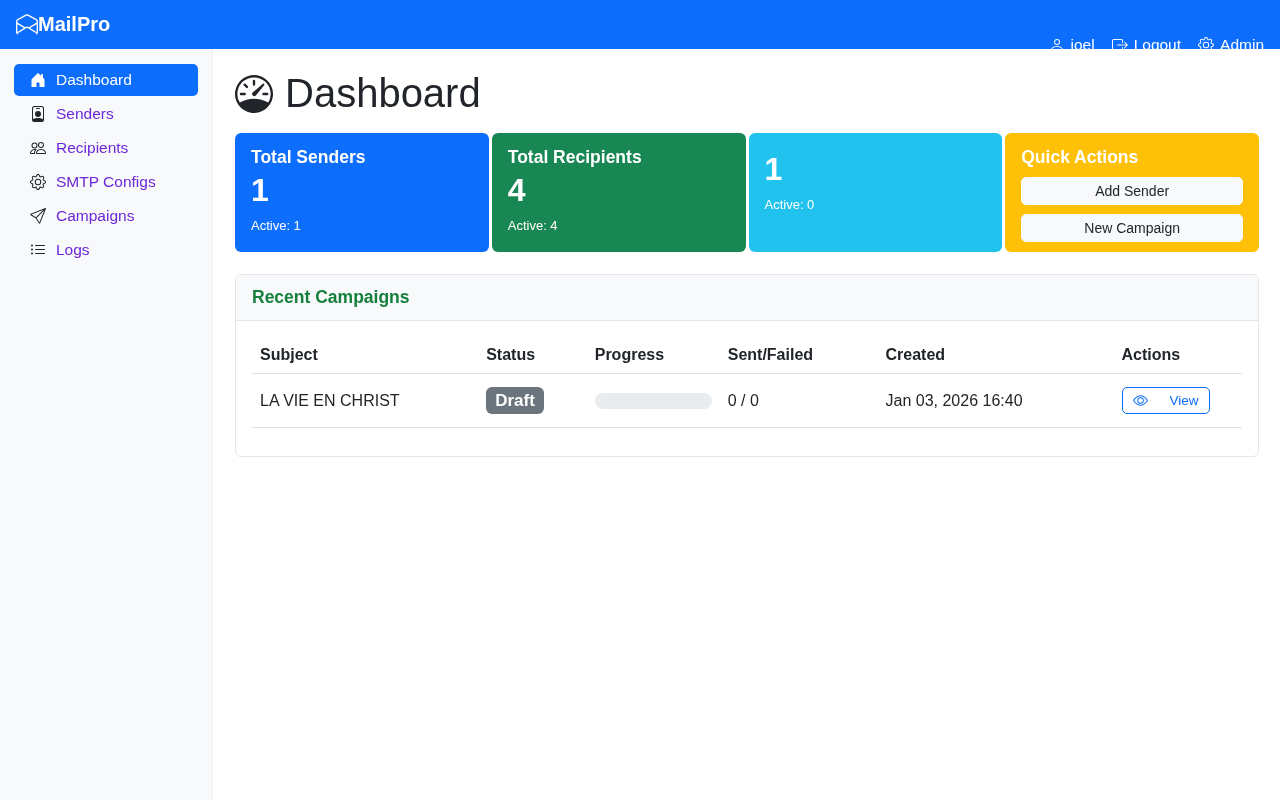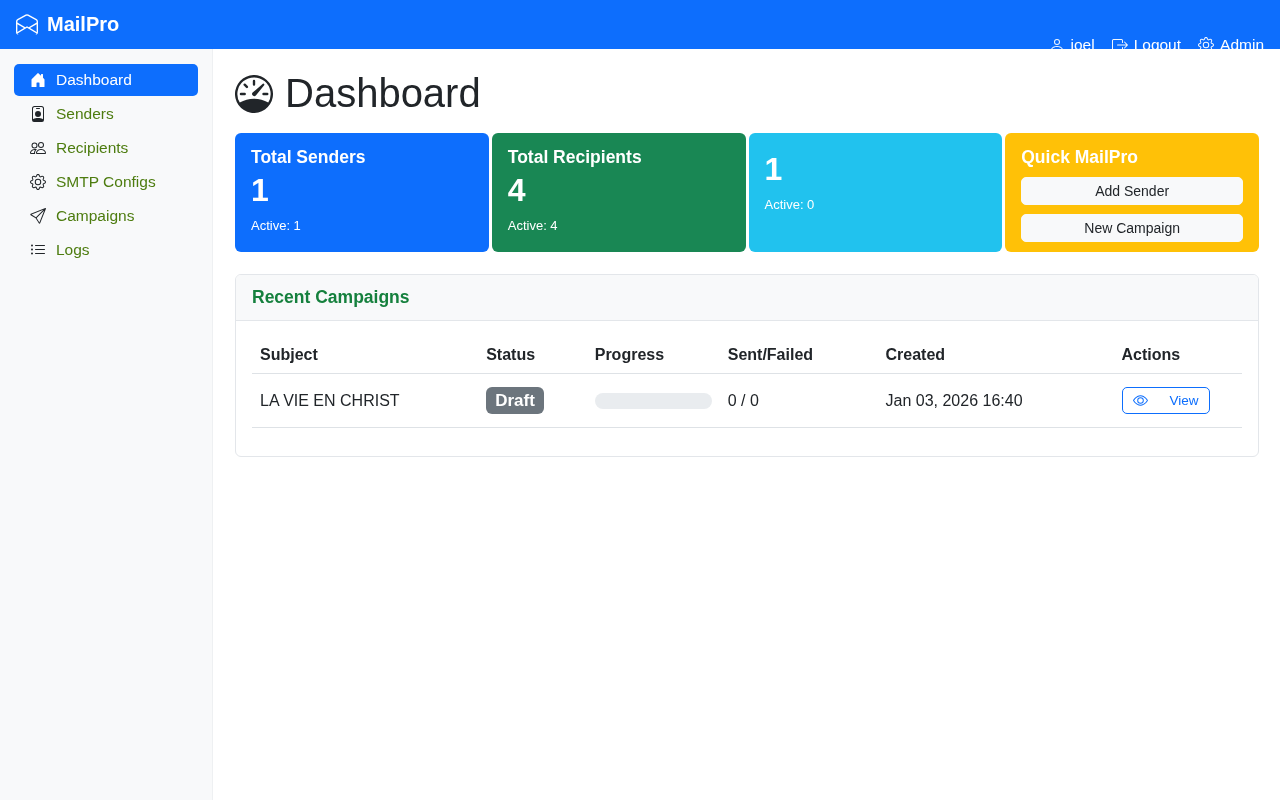--- a/index.html
+++ b/index.html
@@ -17,21 +17,20 @@
     background: #0d6efd;
     display: flex;
     align-items: center;
     justify-content: space-between;
     padding: 0 16px 0 16px;
     color: #fff;
   }
   .brand {
     display: flex;
     align-items: center;
-    gap: 9px;
     font-size: 20px;
     font-weight: 700;
     color: #fff;
     cursor: pointer;
   }
   .nav-right { display: flex; align-items: center; gap: 17px; margin-top: 40px; }
   .nav-link {
     display: flex;
     align-items: center;
     gap: 6px;
@@ -52,21 +51,21 @@
     flex-shrink: 0;
   }
   .side-item {
     display: flex;
     align-items: center;
     gap: 10px;
     padding: 7px 16px;
     margin-bottom: 2px;
     border-radius: 5px;
     font-size: 15.5px;
-    color: #4d7c0f;
+    color: #6d28d9;
     cursor: pointer;
   }
   .side-item .sicon { display: flex; color: #212529; }
   .side-item.active { background: #0d6efd; color: #fff; }
   .side-item.active .sicon { color: #fff; }
 
   .main {
     flex: 1;
     padding: 22px 21px 0 22px;
   }
@@ -310,21 +309,21 @@
       <div class="stat-card card-green">
         <div class="stat-title">Total Recipients</div>
         <div class="stat-value">4</div>
         <div class="stat-sub">Active: 4</div>
       </div>
       <div class="stat-card card-cyan">
         <div class="stat-value">1</div>
         <div class="stat-sub">Active: 0</div>
       </div>
       <div class="stat-card card-yellow">
-        <div class="stat-title">Quick MailPro</div>
+        <div class="stat-title">Quick Actions</div>
         <button class="qa-btn">Add Sender</button>
         <button class="qa-btn">New Campaign</button>
       </div>
     </div>
 
     <div class="panel">
       <div class="panel-header">Recent Campaigns</div>
       <div class="panel-body">
         <table class="campaigns">
           <thead>

